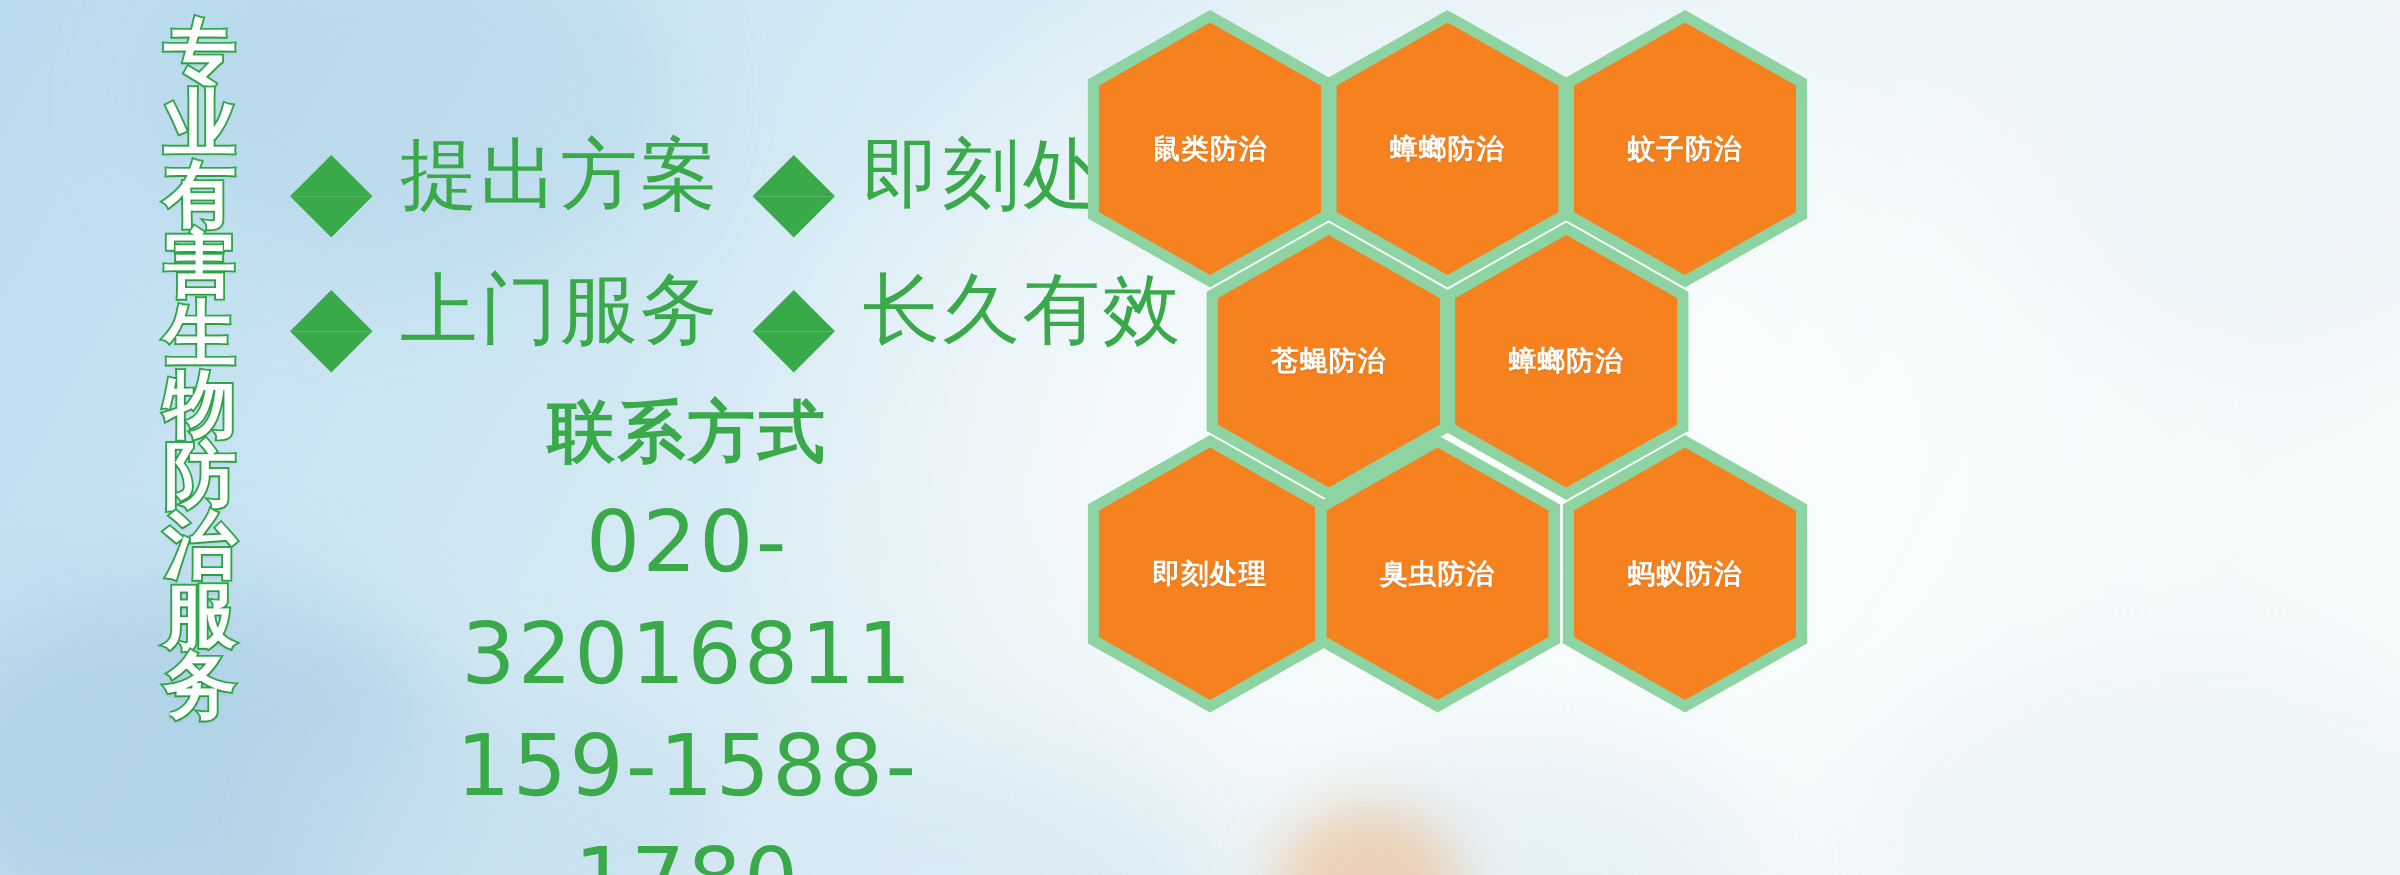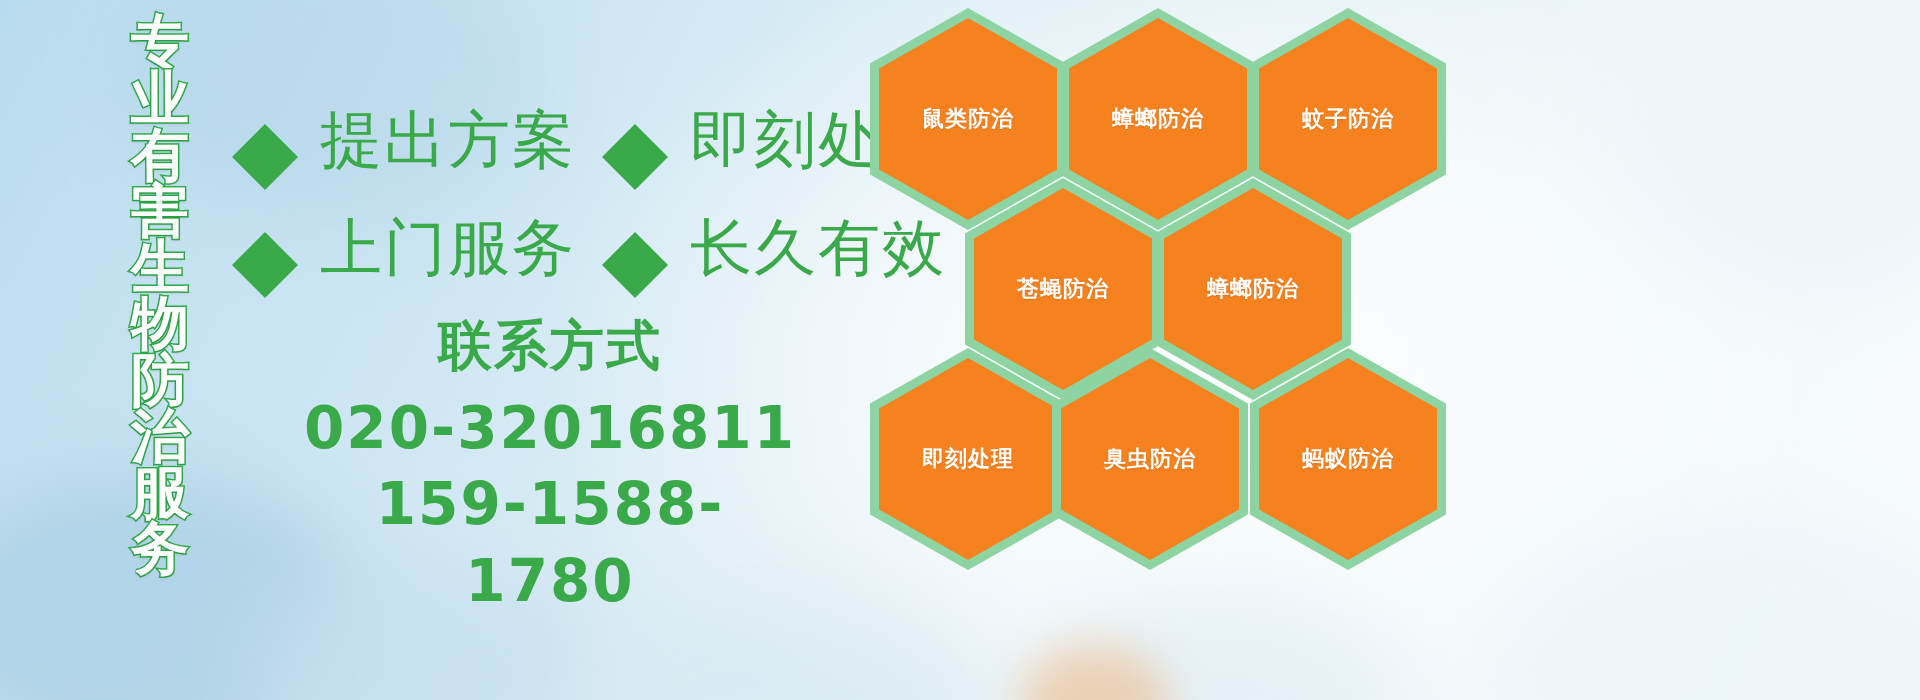--- a/index.html
+++ b/index.html
@@ -127,22 +127,22 @@
     color: #3aa94a;
   }
   #contact-title {
     font-size: 54px;
     font-weight: 700;
     letter-spacing: 2px;
     line-height: 1.25;
     margin-bottom: 10px;
   }
   .contact-phone {
-    font-size: 58px;
-    font-weight: 700;
+    font-size: 68px;
+    font-weight: 400;
     letter-spacing: 2px;
     line-height: 1.32;
     font-family: "DejaVu Sans", "Liberation Sans", sans-serif;
   }
 
   
   #honeycomb {
     position: absolute;
     left: 862px;
     top: 0px;

